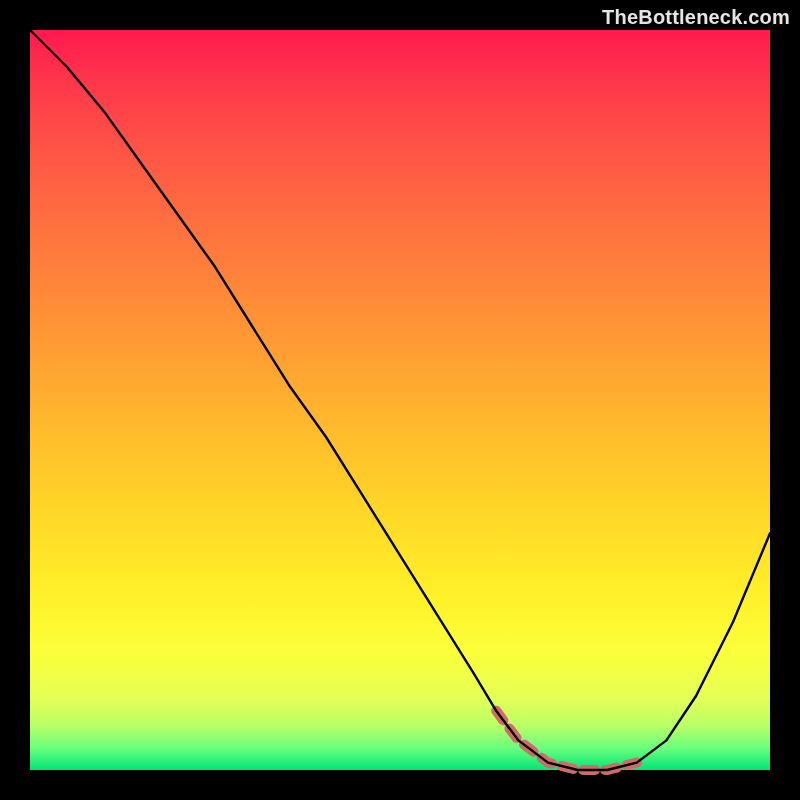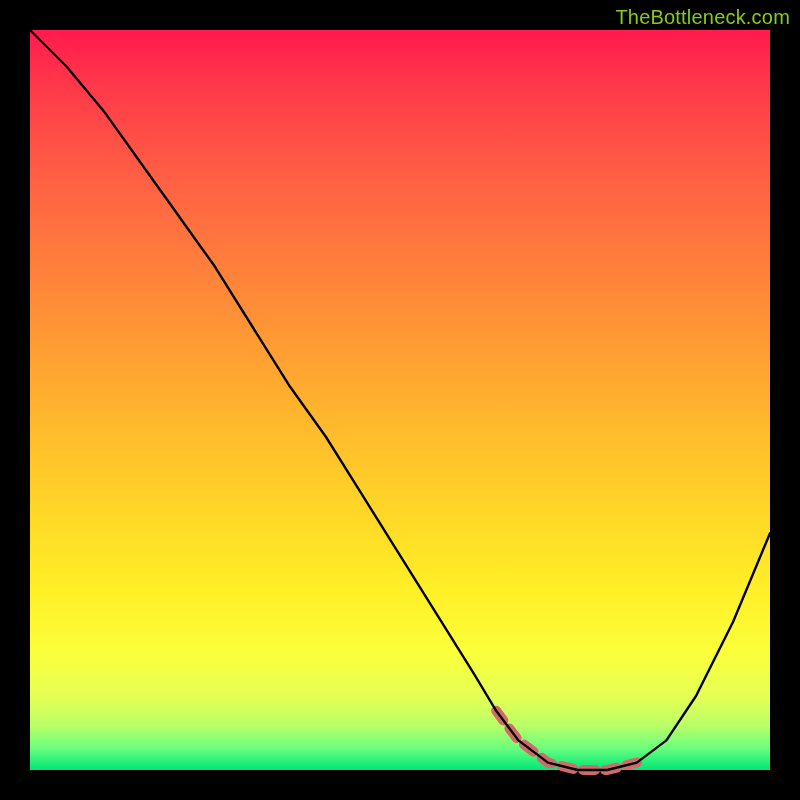--- a/index.html
+++ b/index.html
@@ -14,23 +14,23 @@
   .stage {
     position: relative;
     width: 800px;
     height: 800px;
     background: #000;
   }
   .watermark {
     position: absolute;
     top: 6px;
     right: 10px;
-    color: #84cc16;
+    color: #e5e5e5;
     font-size: 20px;
-    font-weight: 400;
+    font-weight: 700;
     z-index: 5;
     letter-spacing: 0.2px;
   }
   .plot {
     position: absolute;
     left: 30px;
     top: 30px;
     width: 740px;
     height: 740px;
   }

